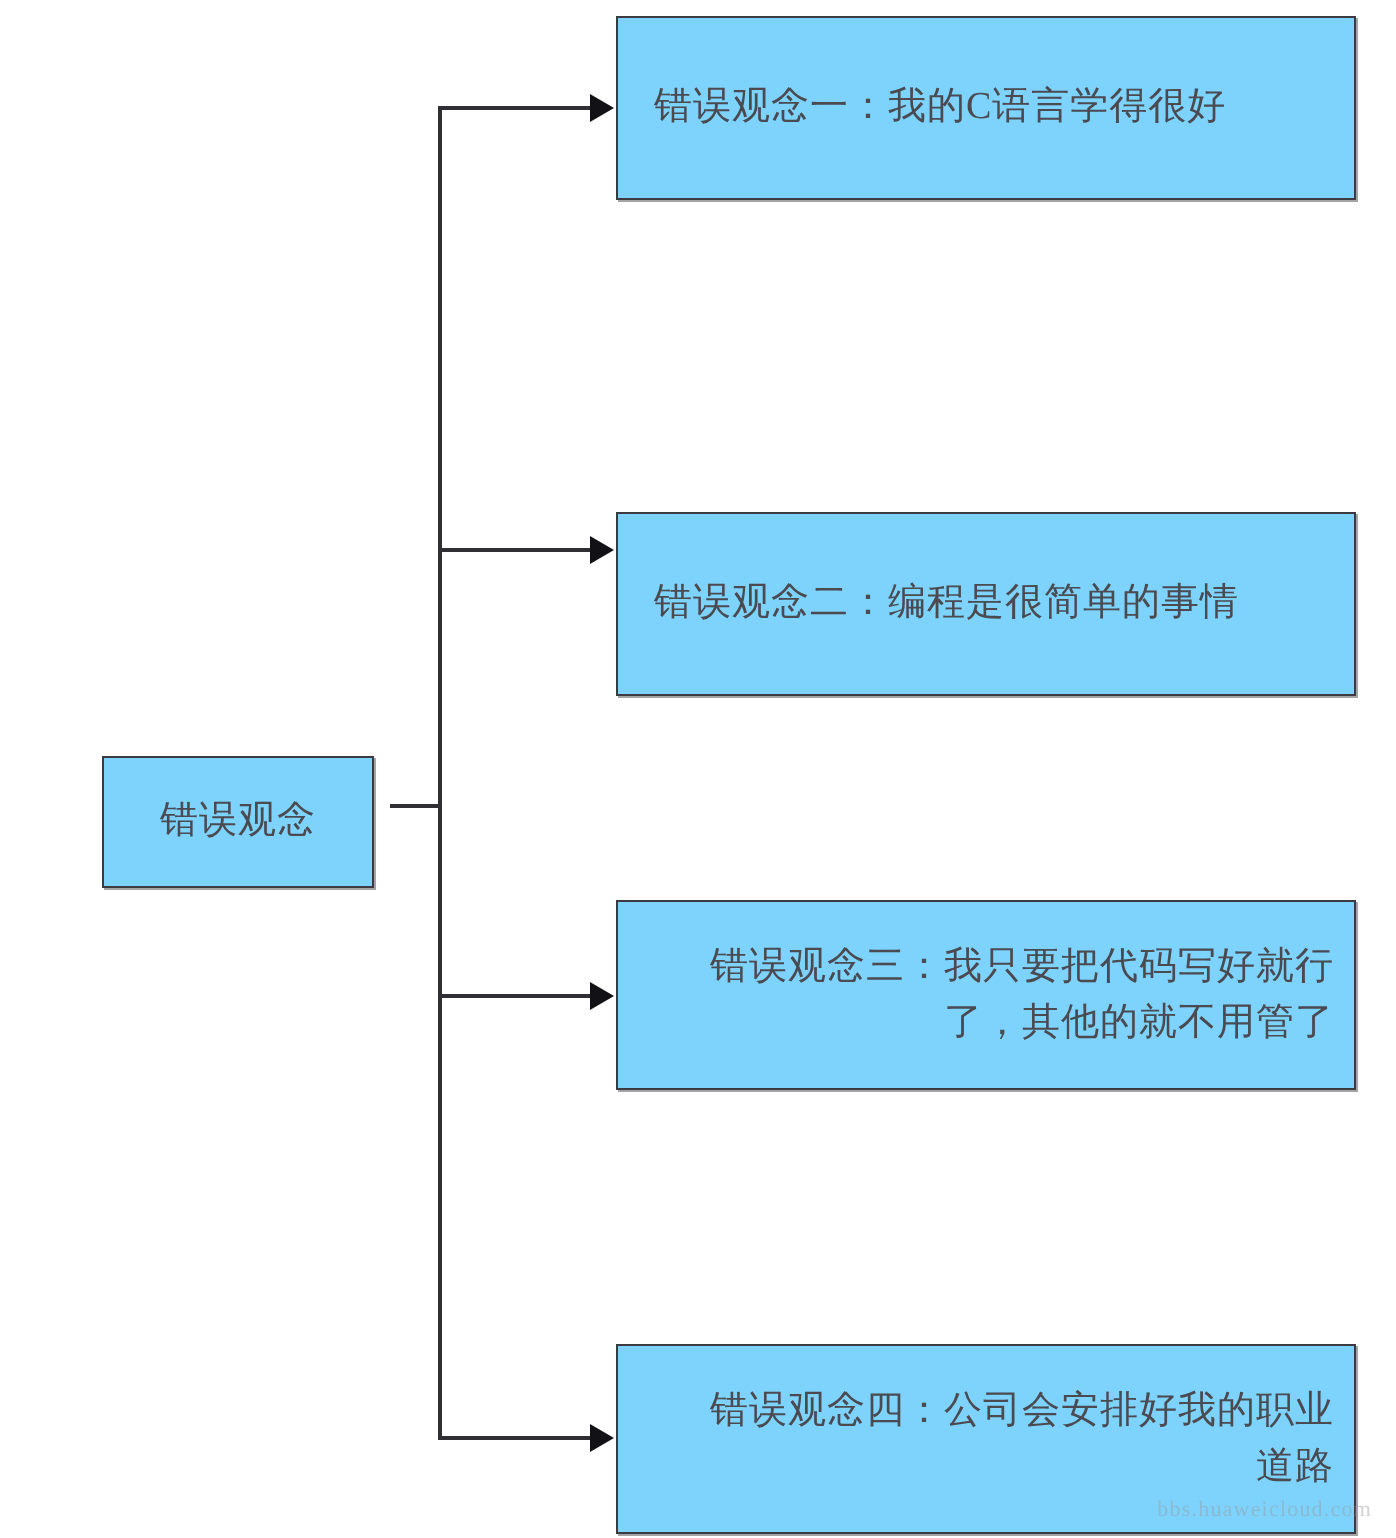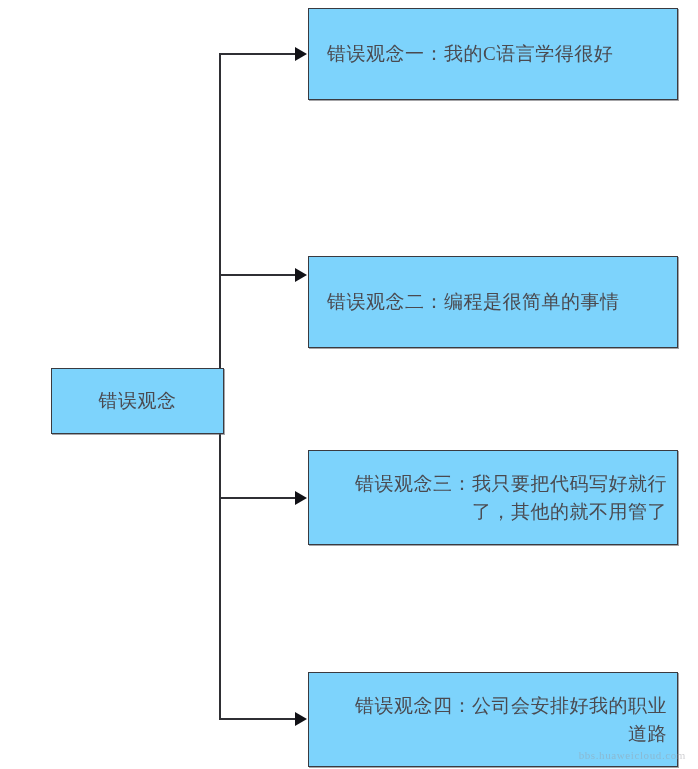--- a/index.html
+++ b/index.html
@@ -35,22 +35,22 @@
     width: 100%;
     font-size: 19px;
     line-height: 1.45;
     letter-spacing: 0.5px;
     color: #4a4a50;
     white-space: pre-line;
   }
 
   .node.root {
     left: 51px;
-    top: 368px;
-    width: 173px;
+    top: 378px;
+    width: 136px;
     height: 66px;
     justify-content: center;
   }
   .node.root .label {
     text-align: center;
     font-size: 19px;
   }
 
   .node.leaf {
     left: 308px;

